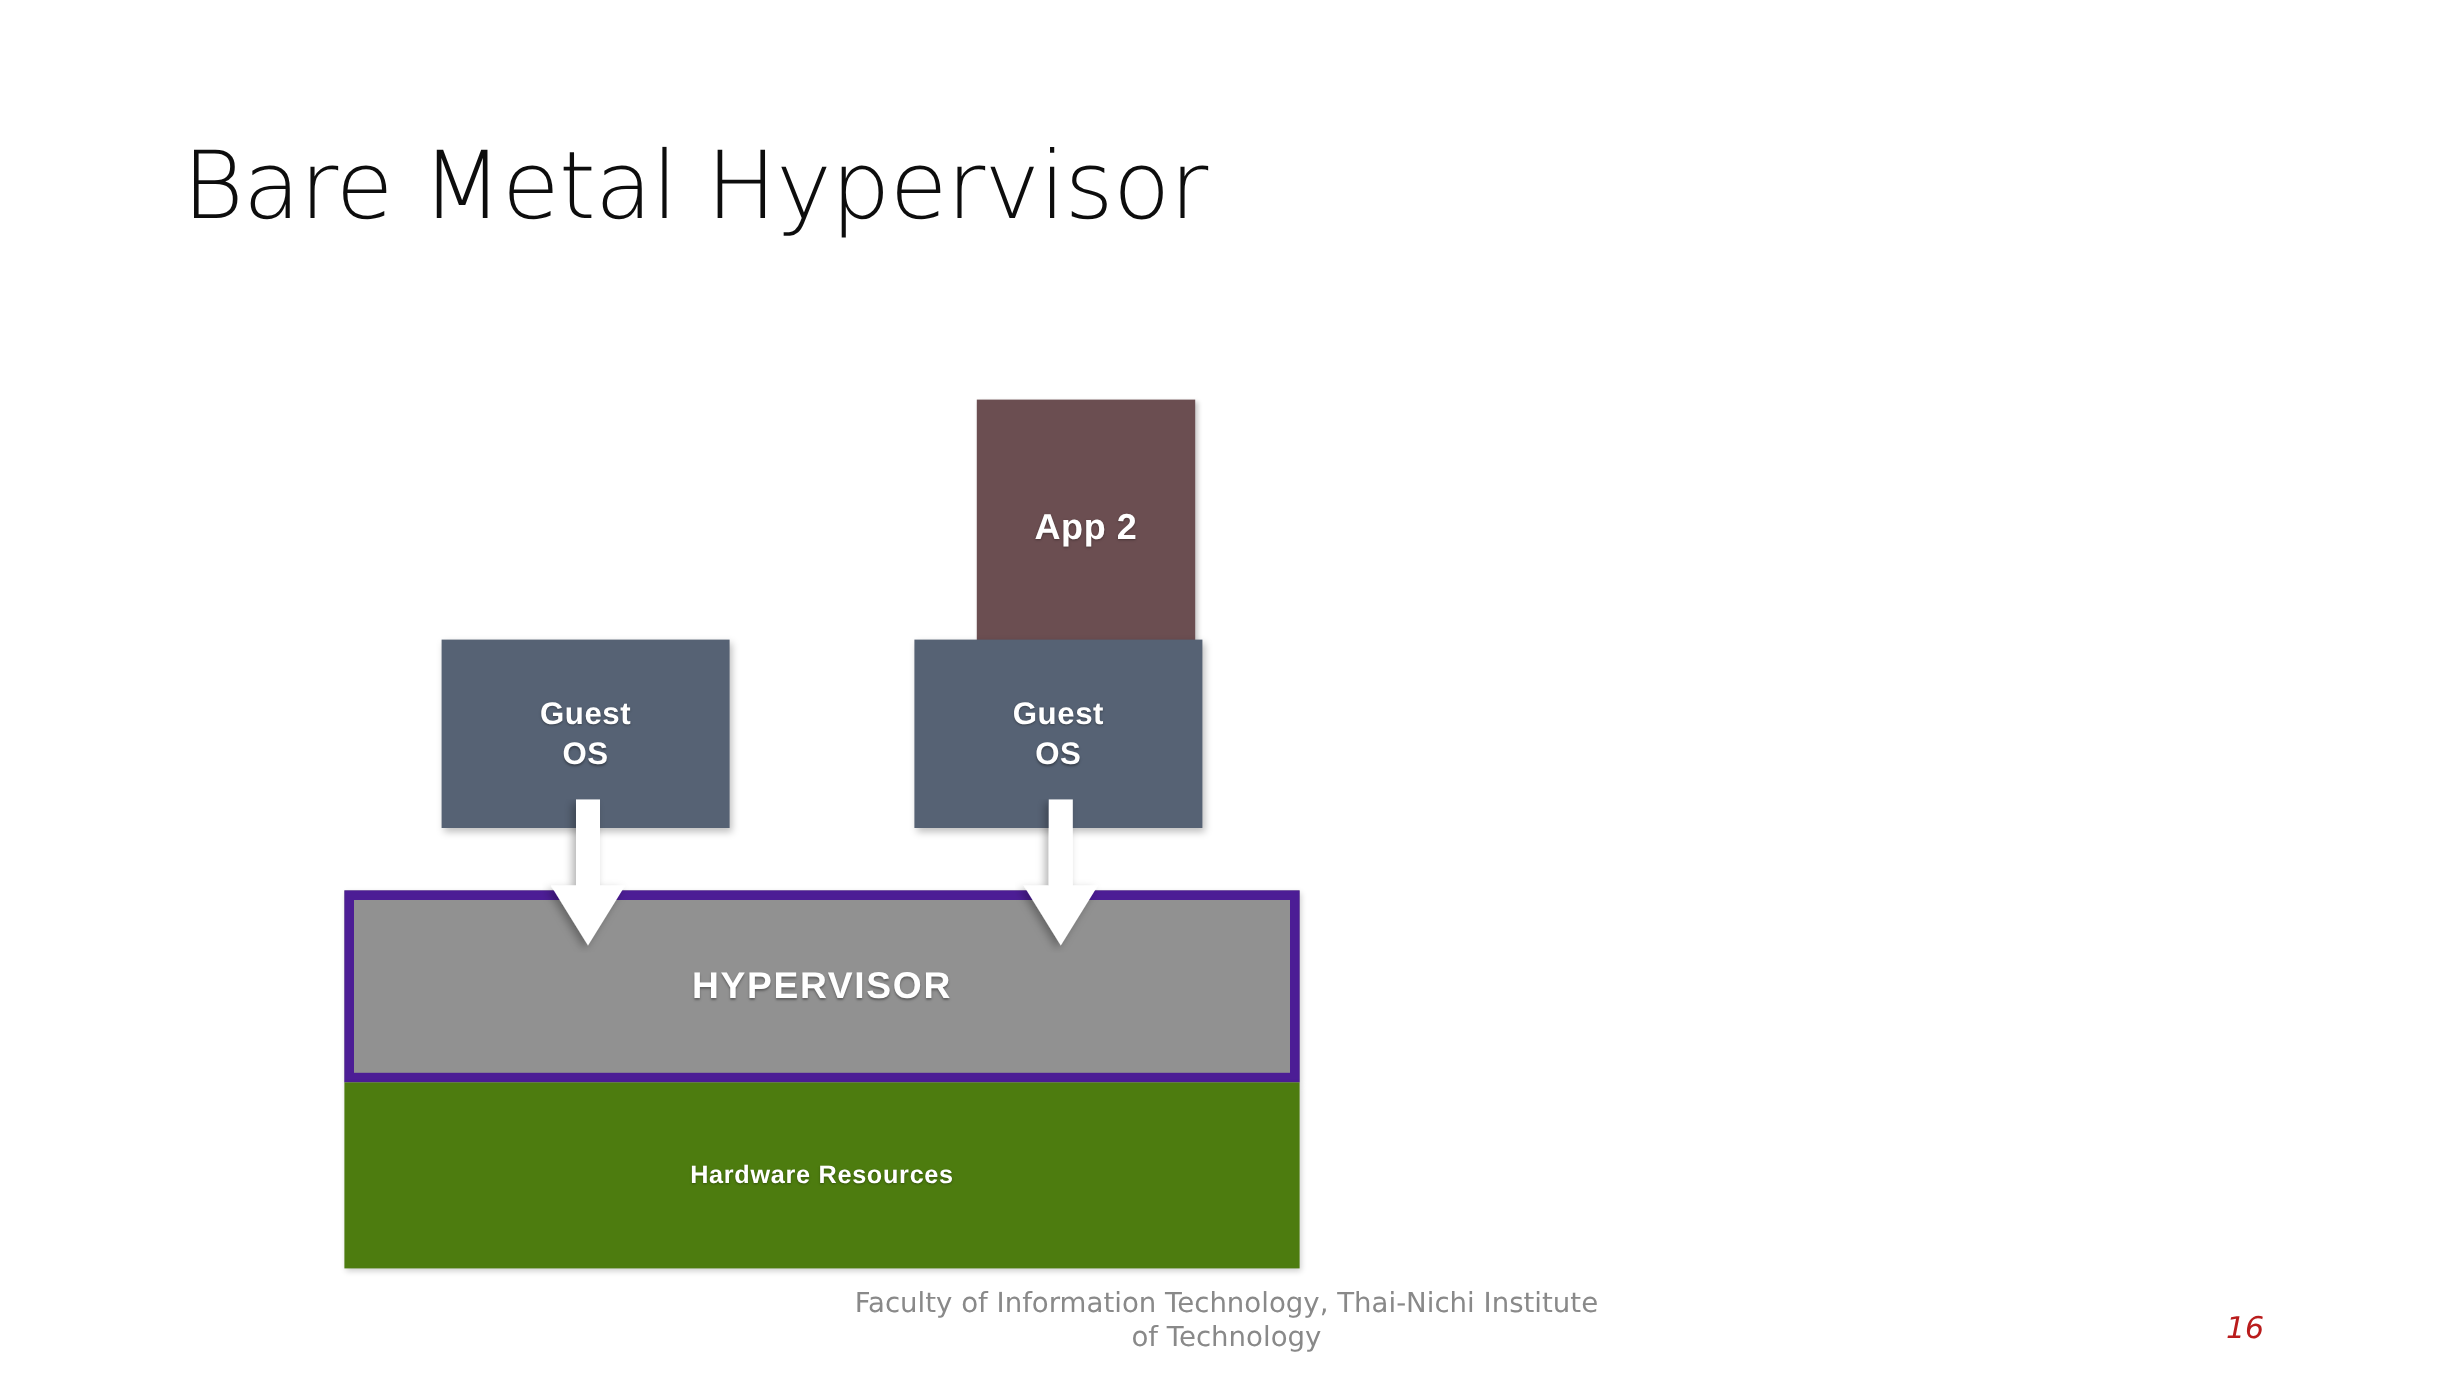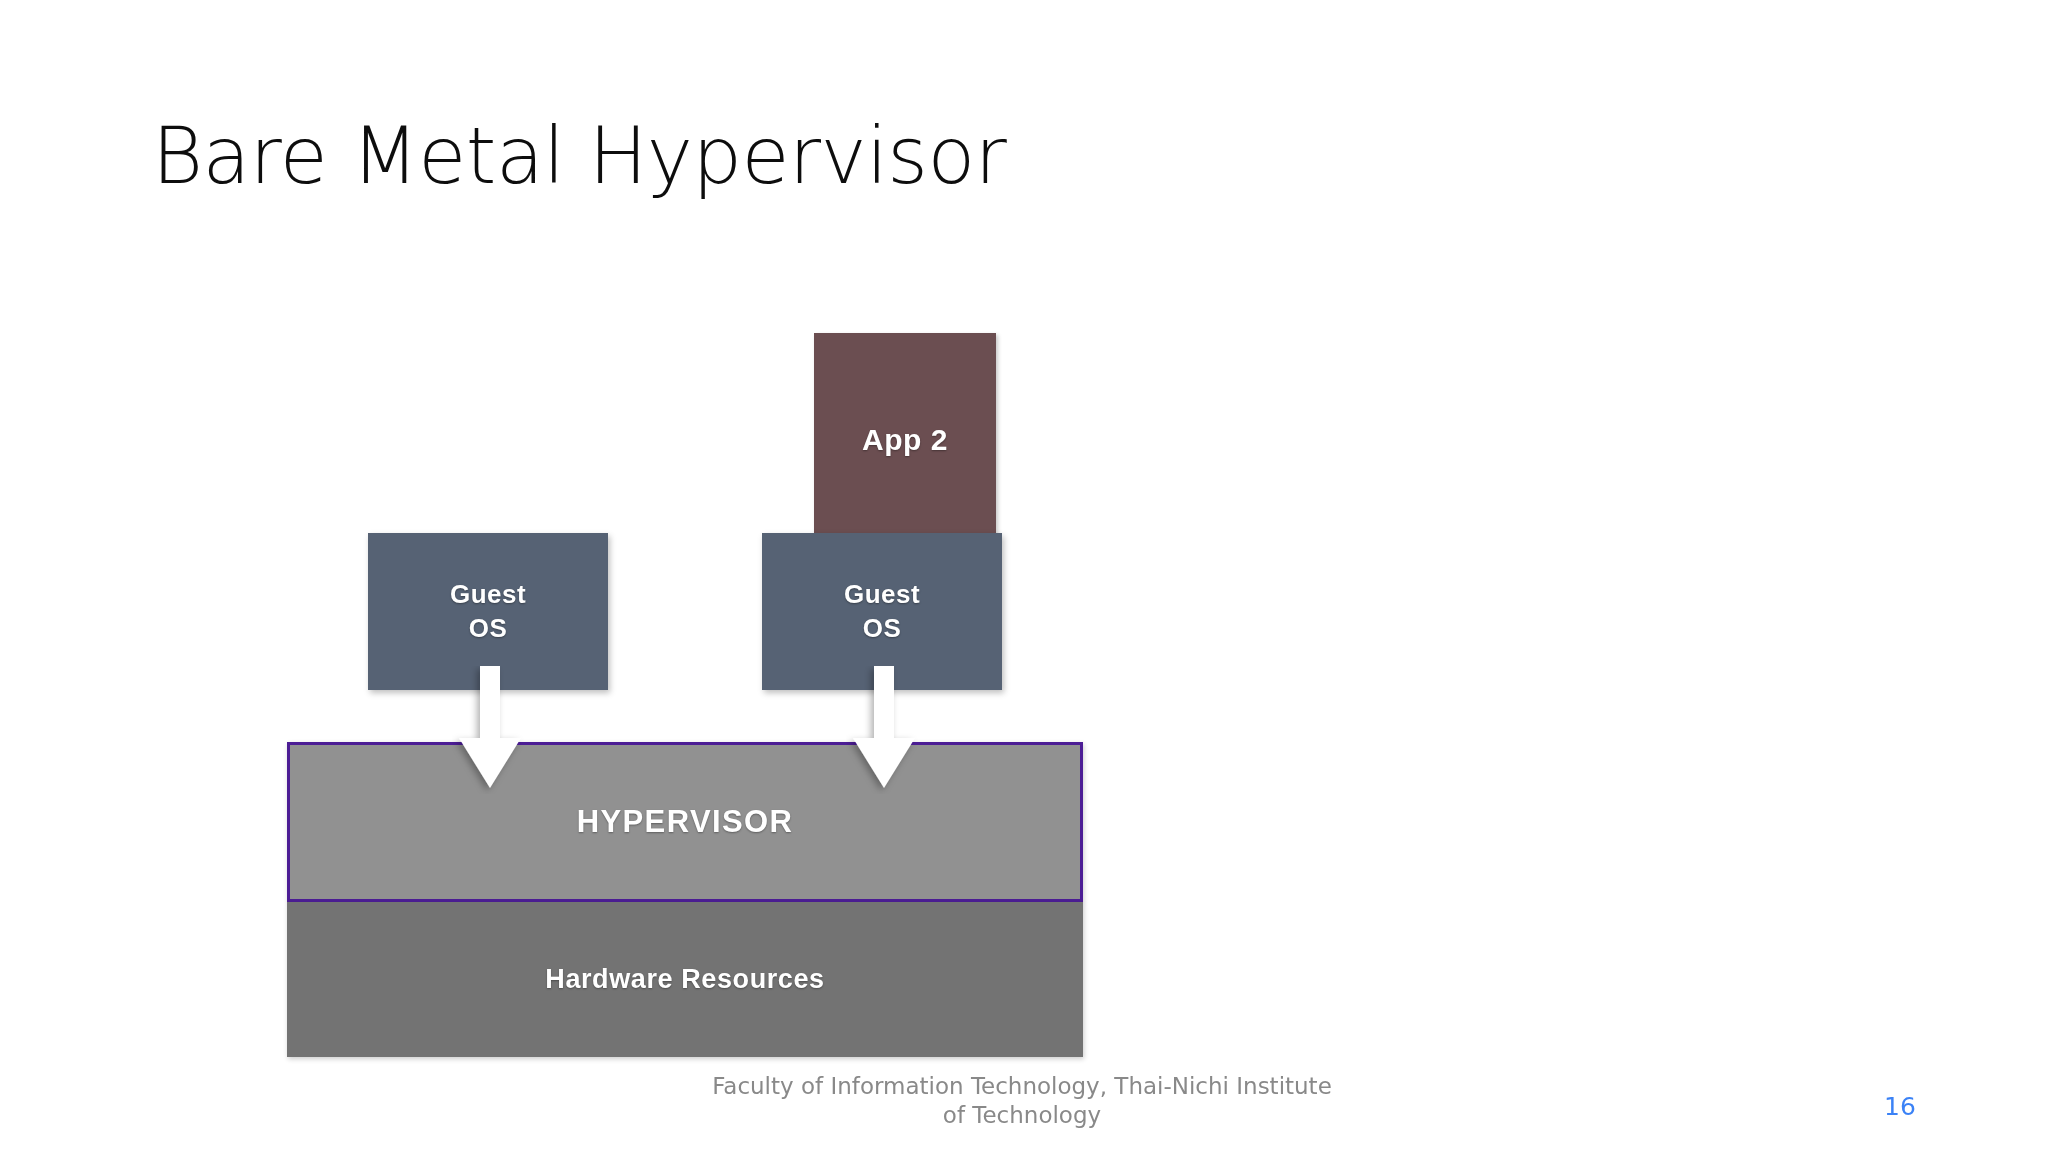--- a/index.html
+++ b/index.html
@@ -84,34 +84,34 @@
   #guest1-box { left: 368px; top: 533px; width: 240px; height: 157px; }
   #guest2-box { left: 762px; top: 533px; width: 240px; height: 157px; }
 
   
   #hypervisor-box {
     left: 287px;
     top: 742px;
     width: 796px;
     height: 160px;
     background: #919191;
-    border: 3px solid #4c1d95;
+    border: 8px solid #4c1d95;
     font-size: 31px;
     letter-spacing: 1.4px;
     box-shadow: 1px 2px 5px rgba(0,0,0,0.20);
   }
 
   
   #hardware-box {
     left: 287px;
     top: 902px;
     width: 796px;
     height: 155px;
-    background: #737373;
-    font-size: 27px;
+    background: #4d7c0f;
+    font-size: 21px;
     letter-spacing: 0.6px;
     box-shadow: 1px 2px 5px rgba(0,0,0,0.20);
   }
 
   
   .arrow {
     position: absolute;
     width: 76px;
     height: 128px;
     pointer-events: none;
@@ -130,24 +130,25 @@
     font-size: 23px;
     line-height: 1.28;
     color: #898989;
   }
 
   #page-number {
     position: absolute;
     left: 1855px;
     top: 1092px;
     width: 90px;
-    text-align: center;
+    text-align: left;
     font-family: "DejaVu Sans", sans-serif;
     font-size: 25px;
-    color: #3b82f6;
+    color: #b91c1c;
+    font-style: italic;
   }
 </style>
 </head>
 <body>
 
 <div id="slide">
 
   <div id="slide-title">Bare Metal Hypervisor</div>
 
   <div id="diagram">

